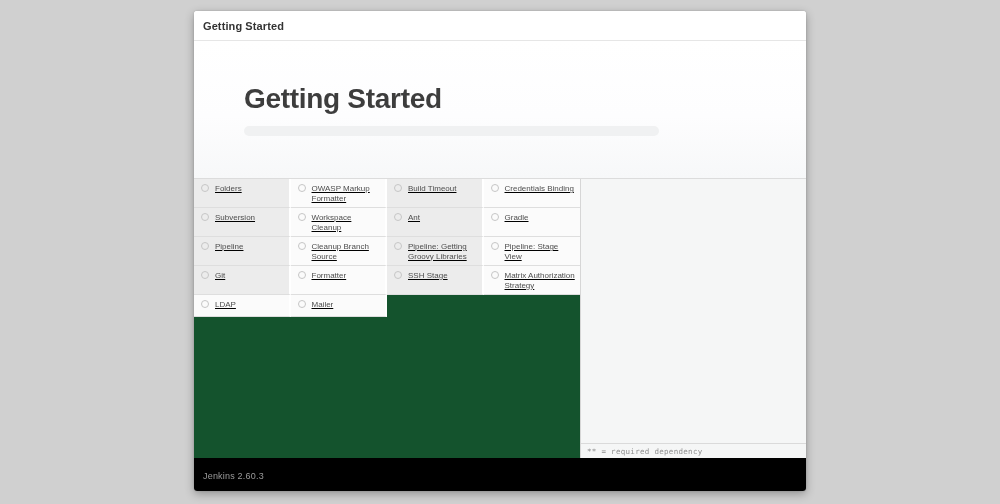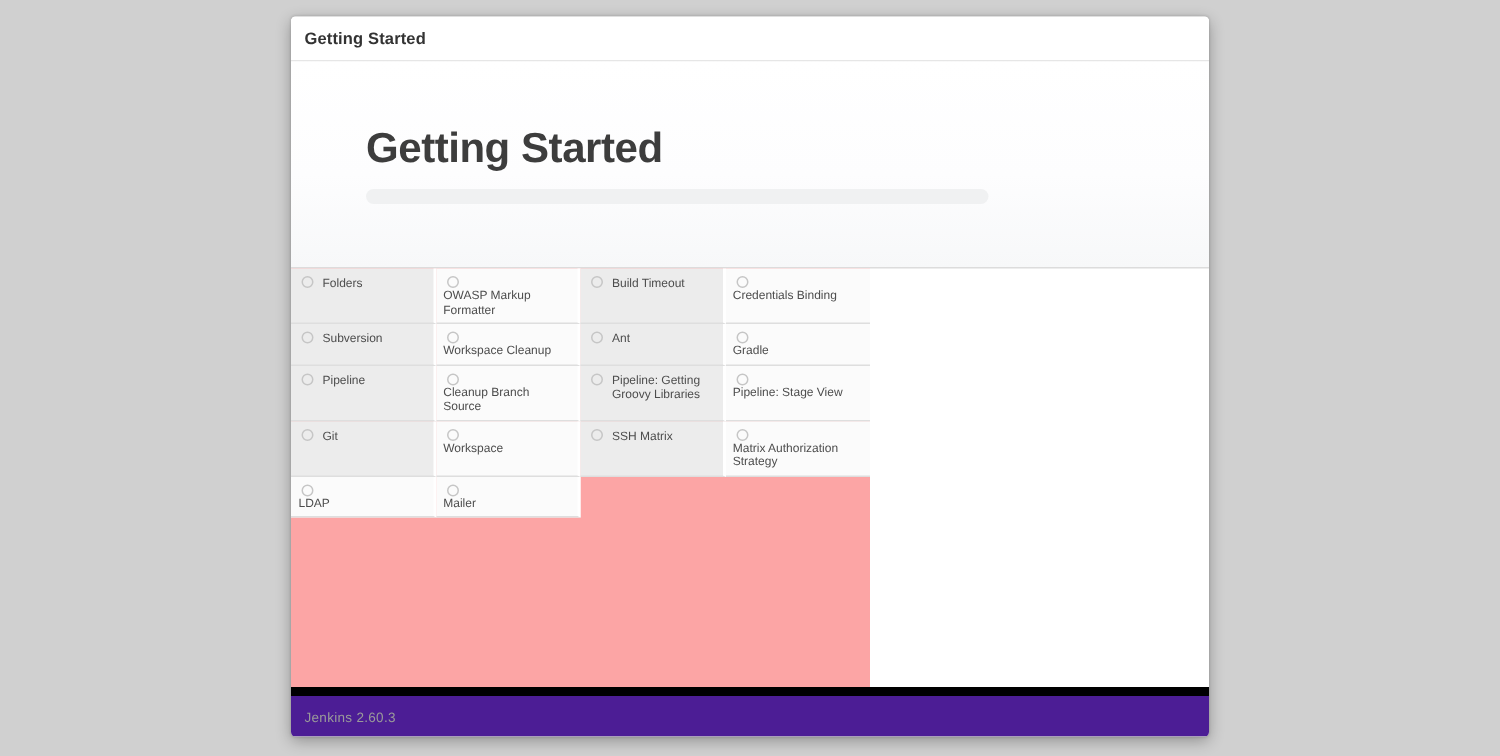--- a/index.html
+++ b/index.html
@@ -69,39 +69,40 @@
   
   .main {
     flex: 1 1 auto;
     display: flex;
     border-top: 1px solid #dcdcdc;
     min-height: 0;
   }
   .plugin-pane {
     width: 386px;
     flex: 0 0 386px;
-    background: #fca5a5;
+    background: #14532d;
+    text-decoration: underline;
   }
   .plugin-grid {
     display: grid;
     grid-template-columns: repeat(4, 1fr);
   }
   .plugin-cell {
     display: flex;
     align-items: flex-start;
     padding: 5px 5px 4px 5px;
     min-height: 22px;
     border-right: 2px solid #ffffff;
     border-bottom: 1px solid #dedede;
     font-size: 8px;
     line-height: 9.5px;
     color: #4d4d4d;
   }
   .plugin-cell.shaded { background: #ececec; }
-  .plugin-cell.plain  { background: #fbfbfb; flex-direction: column; }
+  .plugin-cell.plain  { background: #fbfbfb; }
   .plugin-cell:nth-child(4n) { border-right: none; }
   .spinner {
     flex: 0 0 8px;
     width: 8px;
     height: 8px;
     border: 1px solid #c6c6c6;
     border-radius: 50%;
     margin: 0 6px 0 2px;
     background: transparent;
   }
@@ -121,22 +122,22 @@
     font-family: "DejaVu Sans Mono", monospace;
     font-size: 7.5px;
     color: #8f8f8f;
     letter-spacing: 0.3px;
     white-space: nowrap;
   }
 
   
   .footer {
     flex: 0 0 33px;
-    background: #4c1d95;
-    border-top: 6px solid #000000;
+    background: #000000;
+    border-top: 3px solid #000000;
     display: flex;
     align-items: center;
     padding: 0 9px;
   }
   .footer-version {
     font-size: 9px;
     color: #9a9a9a;
     letter-spacing: 0.2px;
   }
 </style>
@@ -211,43 +212,47 @@
             <span class="spinner"></span>
             <span class="plugin-label">Pipeline: Stage View</span>
           </div>
 
         <div class="plugin-cell shaded">
             <span class="spinner"></span>
             <span class="plugin-label">Git</span>
           </div>
         <div class="plugin-cell plain">
             <span class="spinner"></span>
-            <span class="plugin-label">Workspace</span>
-          </div>
-        <div class="plugin-cell shaded">
-            <span class="spinner"></span>
-            <span class="plugin-label">SSH Matrix</span>
+            <span class="plugin-label">Formatter</span>
+          </div>
+        <div class="plugin-cell shaded">
+            <span class="spinner"></span>
+            <span class="plugin-label">SSH Stage</span>
           </div>
         <div class="plugin-cell plain">
             <span class="spinner"></span>
             <span class="plugin-label">Matrix Authorization Strategy</span>
           </div>
 
         <div class="plugin-cell plain">
             <span class="spinner"></span>
             <span class="plugin-label">LDAP</span>
           </div>
         <div class="plugin-cell plain">
             <span class="spinner"></span>
             <span class="plugin-label">Mailer</span>
           </div>
 
       </div>
     </div>
 
+    <div class="log-panel">
+      <div class="log-body"></div>
+      <div class="log-note">** = required dependency</div>
+    </div>
 
   </div>
 
   <div class="footer">
     <span class="footer-version">Jenkins 2.60.3</span>
   </div>
 
 </div>
 
 </body></html>

